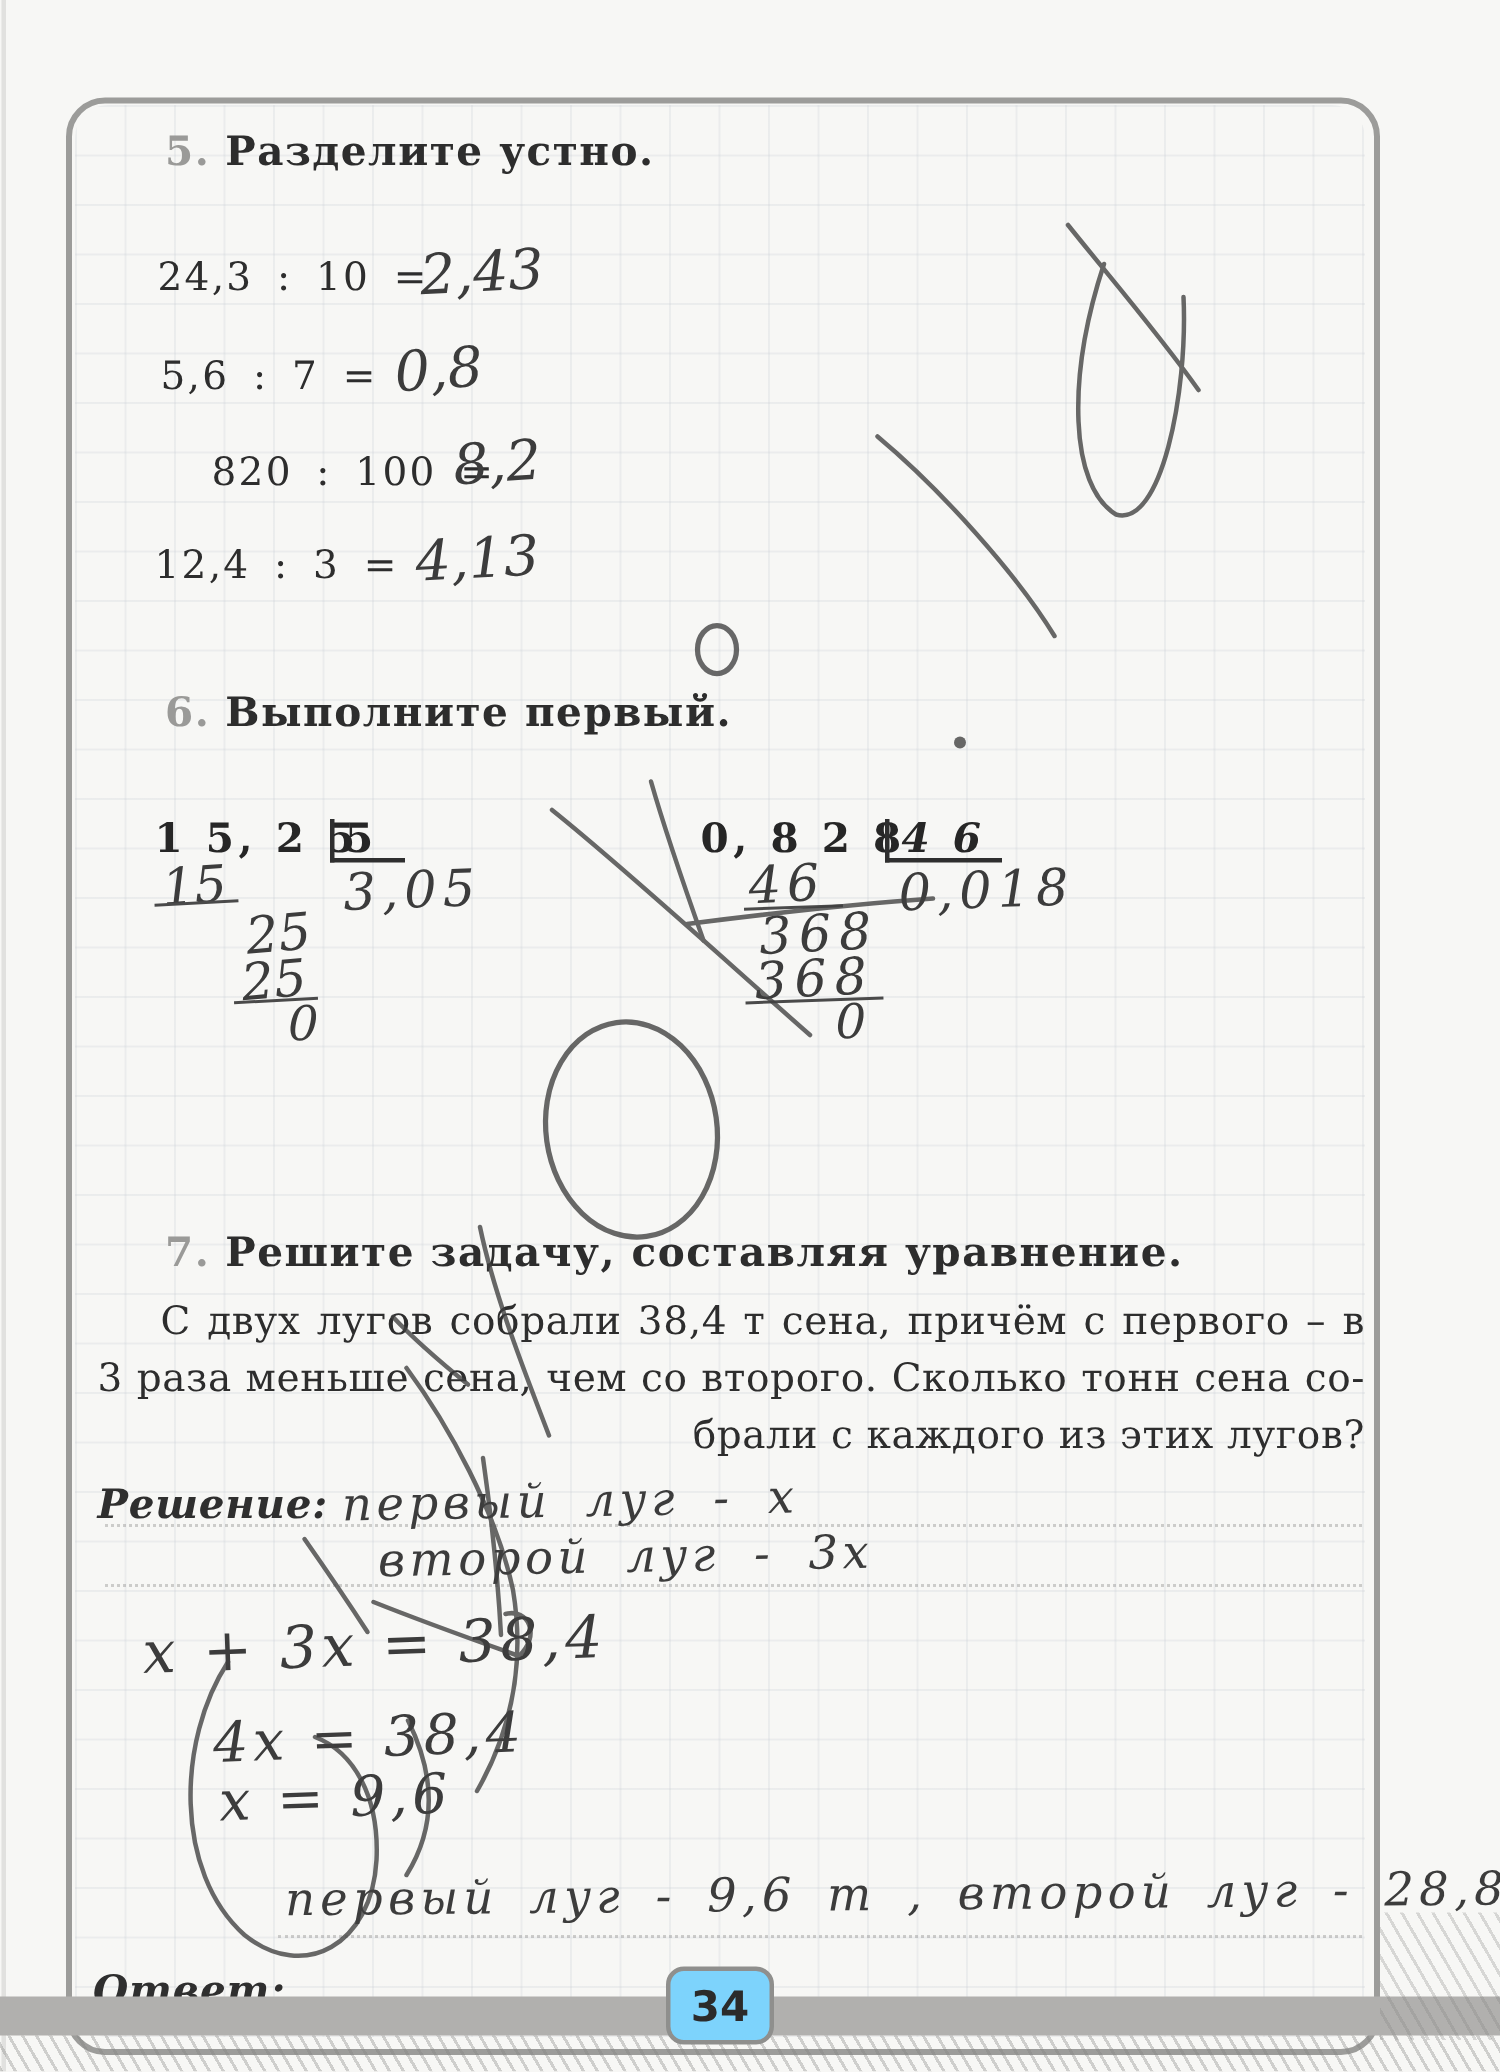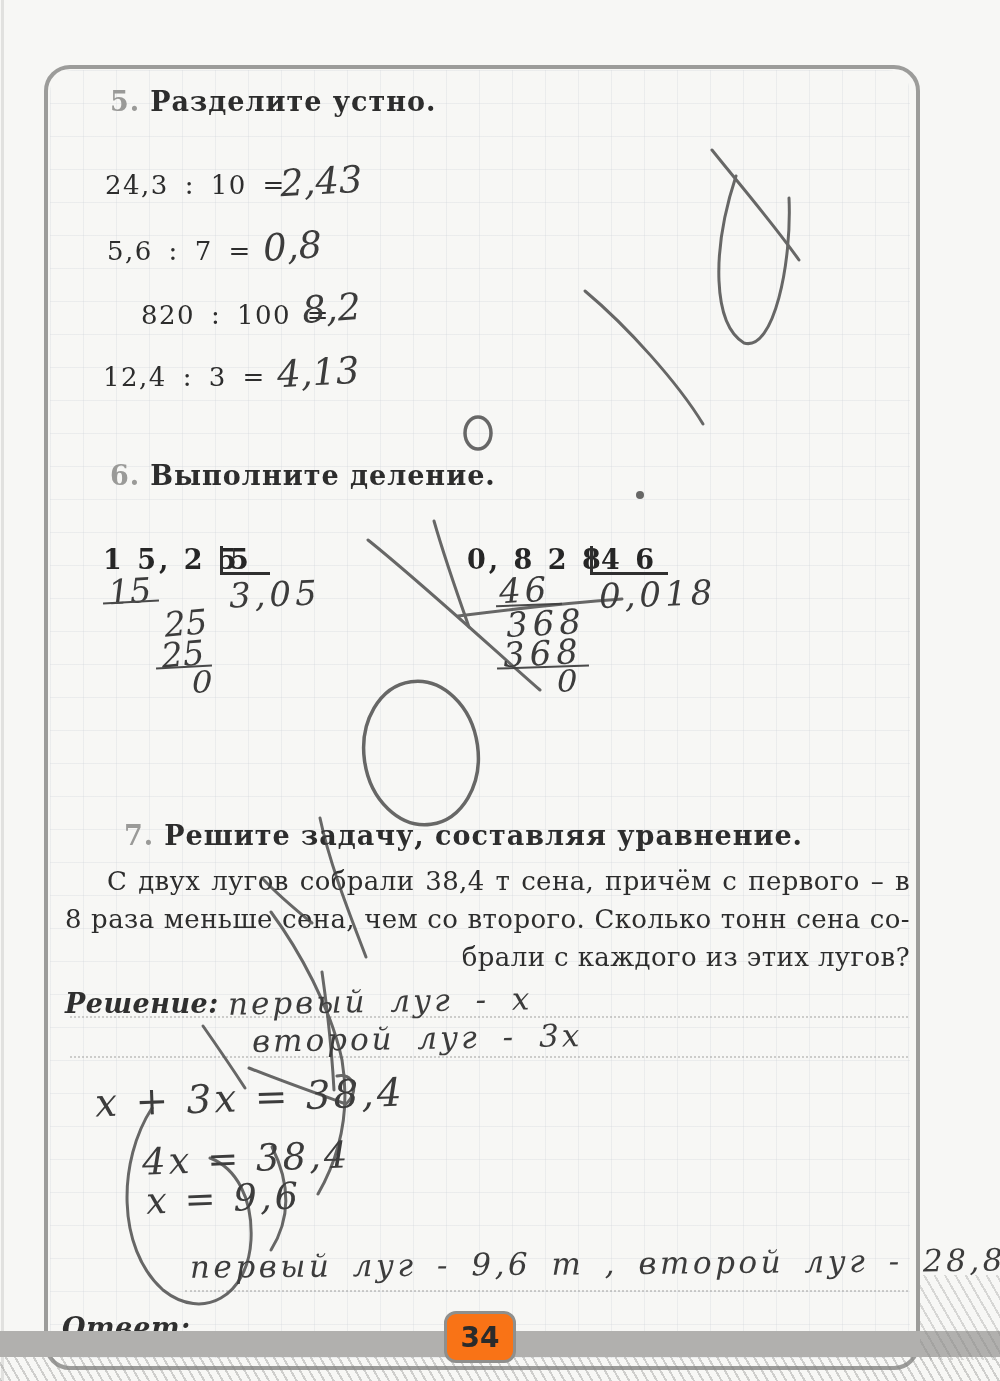--- a/index.html
+++ b/index.html
@@ -43,21 +43,21 @@
     white-space:nowrap;line-height:1;
   }
   .divnum{font-size:27px;font-weight:bold;letter-spacing:3px;white-space:nowrap;color:#262626;}
   .divbar{background:#2f2f2f;}
   .hw-line{background:#4a4a4a;height:2px;}
   .dotted-rule{border-top:2px dotted rgba(150,150,150,.45);height:0;}
   
   .band{position:absolute;left:0;top:1331px;width:1000px;height:26px;background:#b1b0ae;}
   .badge{
     position:absolute;left:444px;top:1311px;width:66px;height:46px;
-    background:#f97316;border:3px solid #8f8f8d;border-radius:12px;
+    background:#7dd3fc;border:3px solid #8f8f8d;border-radius:12px;
     display:flex;align-items:center;justify-content:center;
   }
   .badge span{font-family:"DejaVu Sans",sans-serif;font-weight:bold;font-size:28px;color:#2b2b2b;}
   .hatch{
     position:absolute;left:0;top:1357px;width:1000px;height:24px;
     background:repeating-linear-gradient(60deg, rgba(130,130,128,.35) 0 2px, rgba(240,240,238,0) 2px 8px);
   }
   .hatch-right{
     position:absolute;left:920px;top:1275px;width:80px;height:85px;
     background:repeating-linear-gradient(60deg, rgba(130,130,128,.28) 0 2px, rgba(240,240,238,0) 2px 9px);
@@ -81,57 +81,57 @@
 <div class="abs printed expr" style="left:107px;top:236px;">5,6 : 7 =</div>
 <div class="abs hw" style="left:263px;top:228px;font-size:37px;transform:rotate(-4deg);">0,8</div>
 
 <div class="abs printed expr" style="left:105px;top:300px;margin-left:36px;">820 : 100 =</div>
 <div class="abs hw" style="left:302px;top:290px;font-size:37px;transform:rotate(-4deg);">8,2</div>
 
 <div class="abs printed expr" style="left:103px;top:362px;">12,4 : 3 =</div>
 <div class="abs hw" style="left:277px;top:354px;font-size:37px;transform:rotate(-3deg);">4,13</div>
 
 <div class="abs printed title" style="left:110px;top:460px;">
-  <span class="t-num">6.</span><span>Выполните деление.</span>
+  <span class="t-num">6.</span><span>Выполните первый.</span>
 </div>
 
 <div>
   <div class="abs divnum" style="left:103px;top:544px;">1 5, 2 5</div>
   <div class="abs divbar" style="left:220px;top:546px;width:3px;height:29px;"></div>
   <div class="abs divnum" style="left:230px;top:544px;">5</div>
   <div class="abs divbar" style="left:220px;top:572px;width:50px;height:3px;"></div>
   <div class="abs hw" style="left:108px;top:574px;font-size:34px;transform:rotate(-4deg);">15</div>
   <div class="abs hw-line" style="left:103px;top:601px;width:56px;transform:rotate(-3deg);"></div>
   <div class="abs hw" style="left:229px;top:577px;font-size:34px;letter-spacing:4px;transform:rotate(-2deg);">3,05</div>
   <div class="abs hw" style="left:164px;top:606px;font-size:34px;transform:rotate(-5deg);">25</div>
   <div class="abs hw" style="left:161px;top:637px;font-size:34px;transform:rotate(-5deg);">25</div>
   <div class="abs hw-line" style="left:156px;top:666px;width:56px;transform:rotate(-3deg);"></div>
   <div class="abs hw" style="left:192px;top:666px;font-size:32px;">0</div>
 </div>
 
 <div>
   <div class="abs divnum" style="left:467px;top:544px;">0, 8 2 8</div>
   <div class="abs divbar" style="left:590px;top:546px;width:3px;height:29px;"></div>
-  <div class="abs divnum" style="left:601px;top:544px;">4 6</div>
+  <div class="abs divnum" style="left:601px;top:544px;font-style:italic;">4 6</div>
   <div class="abs divbar" style="left:590px;top:572px;width:78px;height:3px;"></div>
   <div class="abs hw" style="left:499px;top:573px;font-size:34px;letter-spacing:4px;transform:rotate(-3deg);">46</div>
   <div class="abs hw-line" style="left:496px;top:604px;width:66px;transform:rotate(-2deg);"></div>
   <div class="abs hw" style="left:599px;top:577px;font-size:34px;letter-spacing:4px;transform:rotate(-2deg);">0,018</div>
   <div class="abs hw" style="left:506px;top:606px;font-size:34px;letter-spacing:5px;transform:rotate(-3deg);">368</div>
   <div class="abs hw" style="left:503px;top:636px;font-size:34px;letter-spacing:5px;transform:rotate(-3deg);">368</div>
   <div class="abs hw-line" style="left:497px;top:666px;width:92px;transform:rotate(-2deg);"></div>
   <div class="abs hw" style="left:557px;top:665px;font-size:32px;">0</div>
 </div>
 
-<div class="abs printed title" style="left:124px;top:820px;">
+<div class="abs printed title" style="left:110px;top:820px;">
   <span class="t-num">7.</span><span>Решите задачу, составляя уравнение.</span>
 </div>
 
 <div class="abs par-line just" style="left:65px;top:866px;text-indent:42px;">С двух лугов собрали 38,4 т сена, причём с первого – в</div>
-<div class="abs par-line just" style="left:65px;top:904px;">8 раза меньше сена, чем со второго. Сколько тонн сена со-</div>
+<div class="abs par-line just" style="left:65px;top:904px;">3 раза меньше сена, чем со второго. Сколько тонн сена со-</div>
 <div class="abs par-line" style="left:65px;top:942px;text-align:right;">брали с каждого из этих лугов?</div>
 
 <div class="abs label-it" style="left:65px;top:988px;">Решение:</div>
 <div class="abs dotted-rule" style="left:70px;top:1016px;width:838px;"></div>
 <div class="abs dotted-rule" style="left:70px;top:1056px;width:838px;"></div>
 <div class="abs hw" style="left:228px;top:986px;font-size:31px;letter-spacing:3px;word-spacing:10px;transform:rotate(-1deg);">первый луг - х</div>
 <div class="abs hw" style="left:252px;top:1023px;font-size:31px;letter-spacing:3px;word-spacing:10px;transform:rotate(-1deg);">второй луг - 3х</div>
 
 <div class="abs hw" style="left:95px;top:1078px;font-size:39px;letter-spacing:3px;transform:rotate(-2deg);">х + 3х = 38,4</div>
 <div class="abs hw" style="left:142px;top:1140px;font-size:37px;letter-spacing:3px;transform:rotate(-2deg);">4х = 38,4</div>

